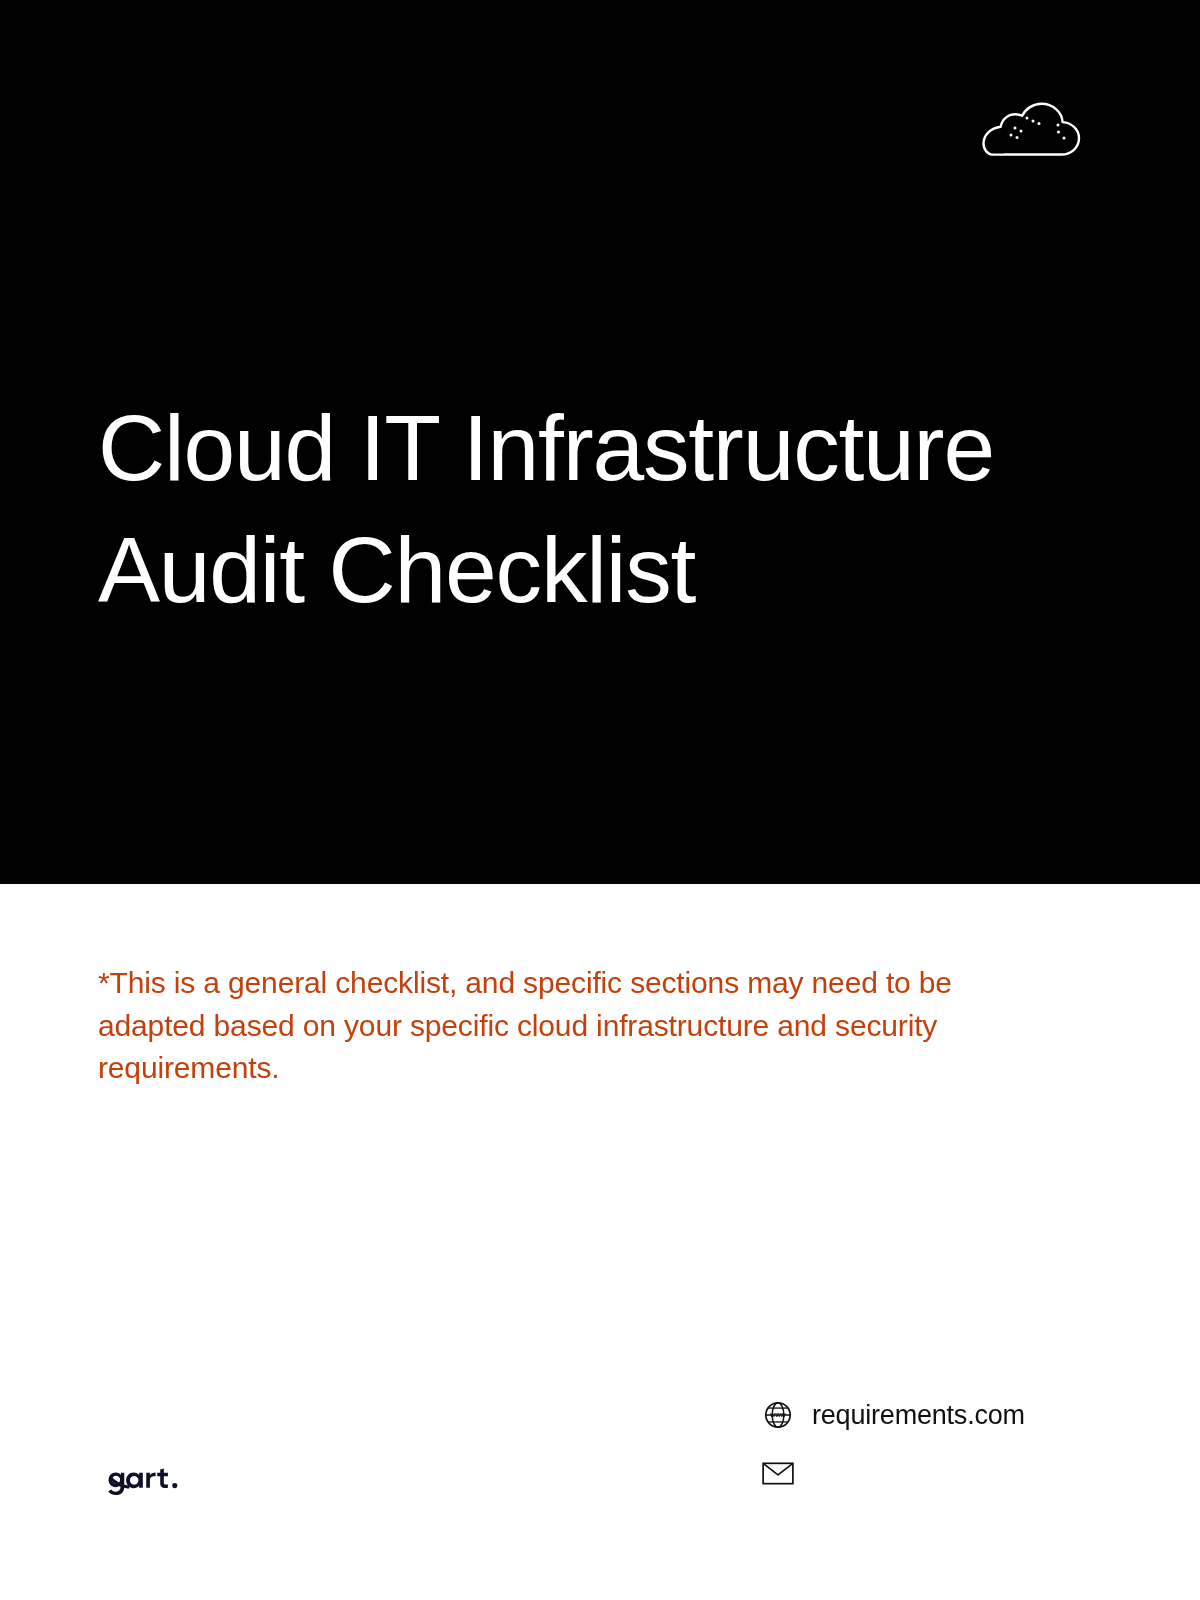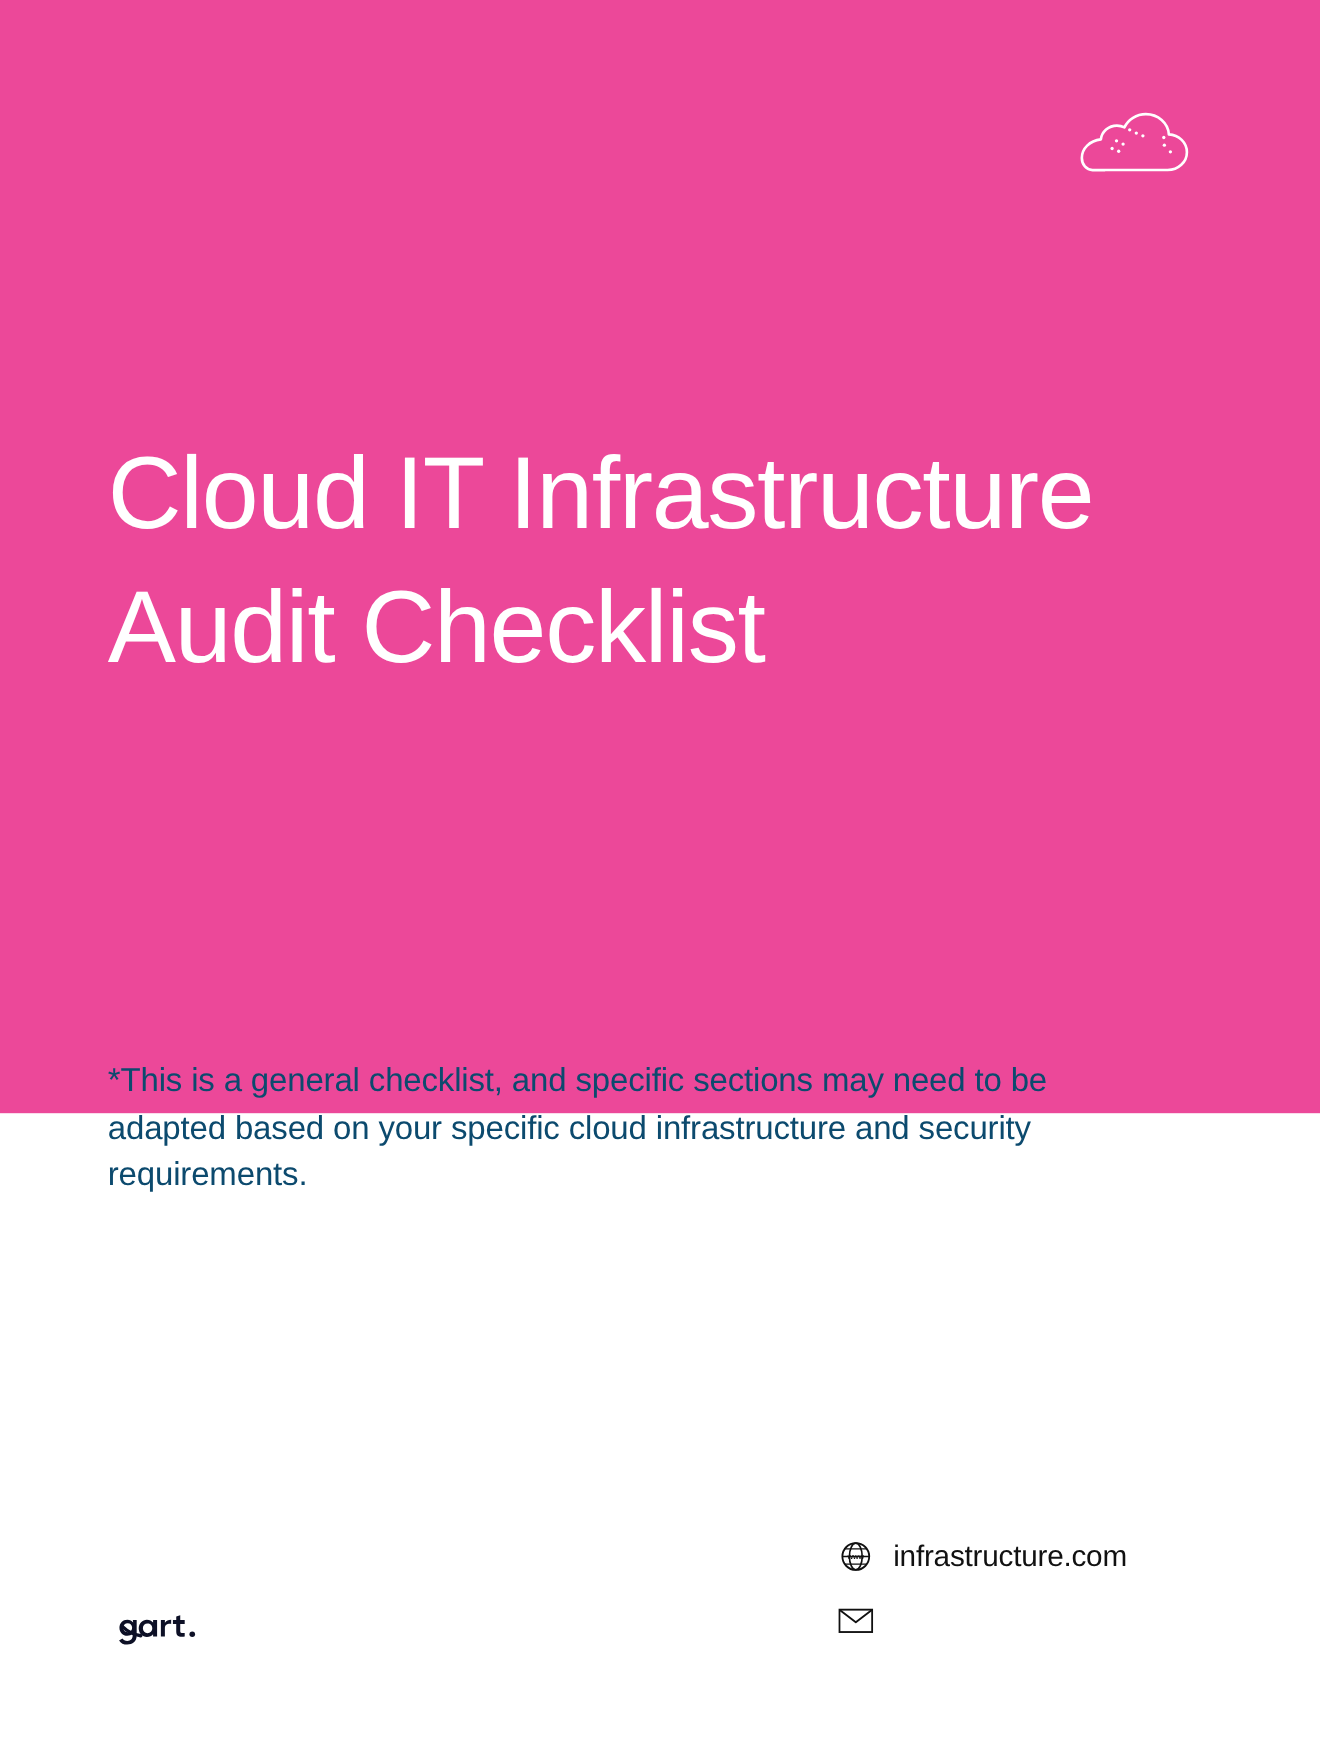--- a/index.html
+++ b/index.html
@@ -16,22 +16,22 @@
     position: relative;
     overflow: hidden;
   }
 
   
   .hero {
     position: absolute;
     left: 0;
     top: 0;
     width: 1200px;
-    height: 1012px;
-    background: #ec4899;
+    height: 884px;
+    background: #000000;
   }
 
   .cloud-icon {
     position: absolute;
     right: 118px;
     top: 88px;
     width: 104px;
     height: 72px;
   }
 
@@ -48,21 +48,21 @@
     letter-spacing: -1.2px;
     white-space: pre-line;
   }
 
   
   .body-note {
     position: absolute;
     left: 98px;
     top: 962px;
     width: 912px;
-    color: #0c4a6e;
+    color: #c2410c;
     font-size: 30px;
     font-weight: 400;
     line-height: 1.42;
     letter-spacing: -0.15px;
   }
 
   
   .contact-block {
     position: absolute;
     left: 762px;
@@ -141,21 +141,21 @@
     <span class="contact-icon">
       <svg viewBox="0 0 32 32" width="30" height="30" fill="none" xmlns="http://www.w3.org/2000/svg">
         <circle cx="16" cy="16" r="13" stroke="#111111" stroke-width="1.8"></circle>
         <ellipse cx="16" cy="16" rx="6.2" ry="13" stroke="#111111" stroke-width="1.6"></ellipse>
         <line x1="3" y1="16" x2="29" y2="16" stroke="#111111" stroke-width="1.6"></line>
         <path d="M5.2 8.6h21.6" stroke="#111111" stroke-width="1.4"></path>
         <path d="M5.2 23.4h21.6" stroke="#111111" stroke-width="1.4"></path>
         <text x="16" y="18.6" text-anchor="middle" font-family="'Liberation Sans', sans-serif" font-size="7" font-weight="700" fill="#111111">www</text>
       </svg>
     </span>
-    <span class="contact-text">infrastructure.com</span>
+    <span class="contact-text">requirements.com</span>
   </div>
 
   <div class="contact-row">
     <span class="contact-icon">
       <svg viewBox="0 0 34 26" width="32" height="25" fill="none" xmlns="http://www.w3.org/2000/svg">
         <rect x="1.2" y="2.2" width="31.6" height="21.6" stroke="#111111" stroke-width="1.8"></rect>
         <path d="M1.2 2.2 L17 14.4 L32.8 2.2" stroke="#111111" stroke-width="1.8" stroke-linejoin="round"></path>
       </svg>
     </span>
   </div>

